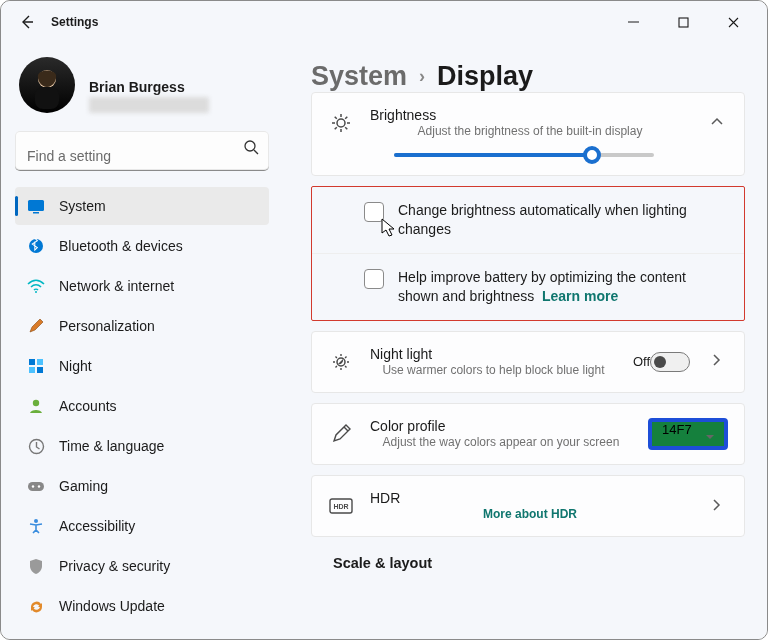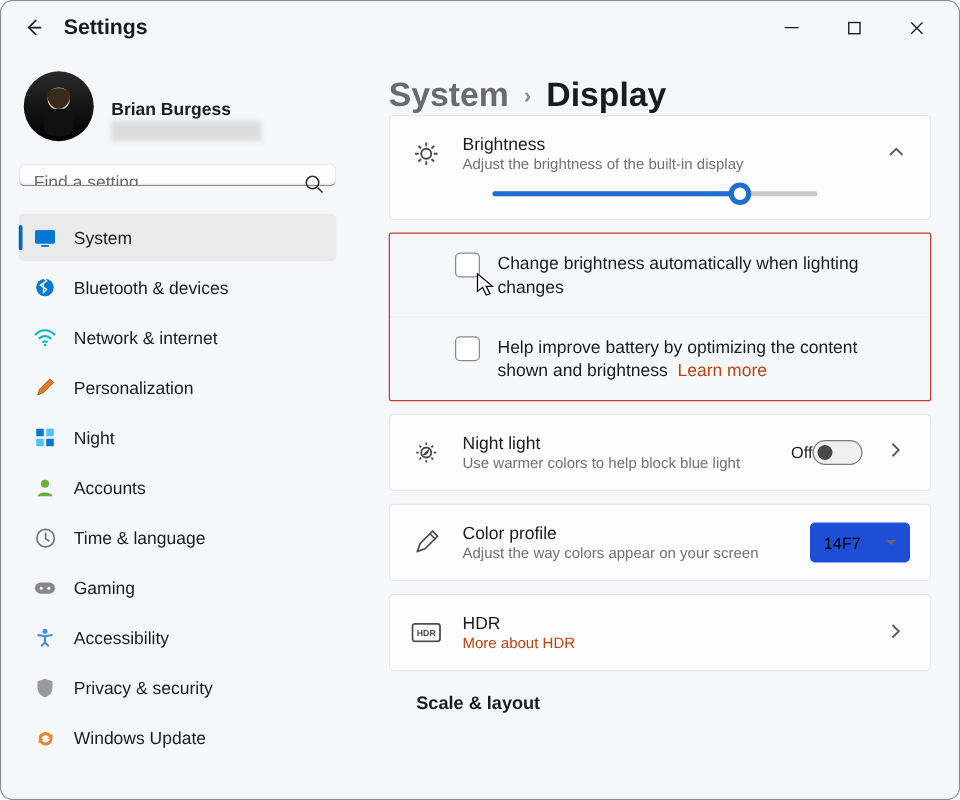--- a/index.html
+++ b/index.html
@@ -1,67 +1,67 @@
 <!DOCTYPE html>
 <html><head>
 <meta charset="utf-8">
 <style>
   * { box-sizing: border-box; margin: 0; padding: 0; font-family: "Segoe UI", -apple-system, sans-serif; }
   body { width: 768px; height: 640px; background: #fff; border: 1px solid #8a8a8a; border-radius: 10px; overflow: hidden; position: relative; }
   .window { width: 100%; height: 100%; background: #f5f7fb; display: flex; flex-direction: column; border-radius: 9px; }
   .titlebar { height: 42px; display: flex; align-items: center; padding: 0 12px; }
   .back-btn { width: 28px; height: 28px; display:flex; align-items:center; justify-content:center; border:none; background:transparent; cursor:pointer; }
-  .title { font-size: 17px; margin-left: 10px; font-weight: 600; color:#1b1b1b; }
+  .title { font-size: 12px; margin-left: 10px; font-weight: 600; color:#1b1b1b; }
   .winctrls { margin-left: auto; display:flex; gap: 6px; }
   .winbtn { width: 44px; height: 30px; display:flex; align-items:center; justify-content:center; border:none; background:transparent; cursor:pointer; }
   .content { flex:1; display:flex; min-height:0; }
   .sidebar { width: 282px; padding: 8px 14px 8px 14px; display:flex; flex-direction:column; overflow:hidden; }
   .profile { display:flex; align-items:flex-end; gap: 14px; padding: 6px 4px 14px 4px; }
   .avatar { width: 56px; height:56px; border-radius:50%; background: linear-gradient(#2a2a2a,#000); display:flex; align-items:center; justify-content:center; overflow:hidden; position:relative; }
   .avatar svg { width: 48px; height: 48px; }
   .profile-info { display:flex; flex-direction:column; }
   .profile-name { font-size: 14px; font-weight:600; color:#1b1b1b; }
   .profile-sub { width: 120px; height: 16px; background: #dcdcdc; margin-top:2px; border-radius:2px; filter: blur(2px); }
   .search { position:relative; margin: 4px 0 12px 0; }
-  .search input { width:100%; height: 18px; border: none; border-bottom: 1.5px solid #8a8a8a; background: #fdfdfd; border-radius: 5px; padding: 11px 36px 0 12px; font-size: 14px; color:#3b82f6; outline:none; box-shadow: 0 0 0 1px #e8e8e8 inset; }
+  .search input { width:100%; height: 40px; border: none; border-bottom: 1.5px solid #8a8a8a; background: #fdfdfd; border-radius: 5px; padding: 11px 36px 0 12px; font-size: 14px; color:#3b82f6; outline:none; box-shadow: 0 0 0 1px #e8e8e8 inset; }
   .search input::placeholder { color:#6b6b6b; }
   .search-icon { position:absolute; right:10px; top:8px; color:#333; }
   .nav { display:flex; flex-direction:column; gap: 2px; margin-top: 4px; }
   .nav-item { height: 38px; display:flex; align-items:center; gap: 14px; padding: 0 12px 0 12px; border-radius:4px; font-size:14px; color:#1b1b1b; cursor:pointer; position:relative; }
   .nav-item.active { background:#eaeaea; }
   .nav-item.active::before { content:""; position:absolute; left:0; top:9px; bottom:9px; width:3px; background:#0067c0; border-radius:2px; }
   .nav-icon { width:18px; height:18px; display:flex; align-items:center; justify-content:center; }
   .main { flex:1; padding: 18px 22px 0 28px; overflow:hidden; display:flex; flex-direction:column; }
   .breadcrumb { display:flex; align-items:center; gap: 12px; font-size: 27px; font-weight:600; color:#1b1b1b; }
   .bc-parent { color:#6b6b6b; cursor:pointer; }
   .bc-sep { font-size: 18px; color:#888; }
   .section-title { font-size: 14.5px; font-weight:600; margin: 18px 0 10px 0; color:#1b1b1b; }
   .card { border:1px solid #e7e7e7; border-radius:4px; background:#fdfdfe; }
   .card-row { display:flex; align-items:center; padding: 14px 16px; gap: 16px; position:relative; }
   .card-icon { width: 26px; display:flex; align-items:center; justify-content:center; color:#4a4a4a; flex-shrink:0; }
   .card-body { flex:1; min-width:0; }
   .card-title { font-size: 14px; color:#1b1b1b; }
-  .card-sub { font-size: 12px; color:#717171; line-height:1.35; }
+  .card-sub { font-size: 12px; color:#717171; line-height:1.35;text-align:center; }
   .chev { width: 22px; text-align:center; color:#5a5a5a; font-size:13px; cursor:pointer; }
   .slider-row { padding: 0 16px 18px 82px; }
   .slider { width: 260px; height: 4px; background:#c9c9c9; border-radius:2px; position:relative; }
   .slider-fill { position:absolute; left:0; top:0; bottom:0; width:76%; background:#1a6fcf; border-radius:2px; }
   .slider-thumb { position:absolute; left:76%; top:50%; width:18px; height:18px; border-radius:50%; background:#fff; border:4px solid #1a6fcf; transform:translate(-50%,-50%); }
   .highlight-box { border: 1.5px solid #d23a2e; margin-top: 10px; border-radius:2px; }
   .sub-row { display:flex; align-items:flex-start; padding: 14px 16px 14px 52px; gap: 14px; border-top:1px solid #eee; }
   .sub-row:first-child { border-top:none; }
   .checkbox { width:20px; height:20px; border:1.5px solid #8a8a8a; border-radius:4px; flex-shrink:0; background:#fff; cursor:pointer; margin-top:1px; }
   .sub-text { font-size: 14px; color:#1b1b1b; line-height:1.35; }
-  .learn-more { color:#c2410c; cursor:pointer; font-weight:400; }
+  .learn-more { color:#0f766e; cursor:pointer; font-weight:700; }
   .cursor { position:absolute; left: 68px; top: 30px; pointer-events:none; }
   .toggle-area { display:flex; align-items:center; }
   .toggle { width: 40px; height: 20px; border-radius: 10px; border:1px solid #7a7a7a; background:#f0f0f0; position:relative; cursor:pointer; }
   .toggle-knob { position:absolute; width:12px; height:12px; background:#4a4a4a; border-radius:50%; left:3px; top:3px; }
   .toggle-label { font-size:13px; color:#1b1b1b; }
-  .dropdown { height: 32px; padding: 0 28px 0 10px; border:1px solid #1d4ed8; border-radius:4px; background:#1d4ed8; font-size:13px; display:flex; align-items:center; position:relative; cursor:pointer; min-width:80px; }
+  .dropdown { height: 32px; padding: 0 28px 0 10px; border:4px solid #1d4ed8; border-radius:4px; background:#15803d; font-size:13px; display:flex; position:relative; cursor:pointer; min-width:80px; }
   .dropdown::after { content:""; position:absolute; right:10px; top:13px; border:4px solid transparent; border-top-color:#666; }
   .spacer { height: 10px; }
   .section-title.bottom { margin-top: 18px; margin-left: 22px; }
   .cards-wrap { display:flex; flex-direction:column; }
 </style>
 </head>
 <body>
 
 <div class="window">
   <div class="titlebar">

